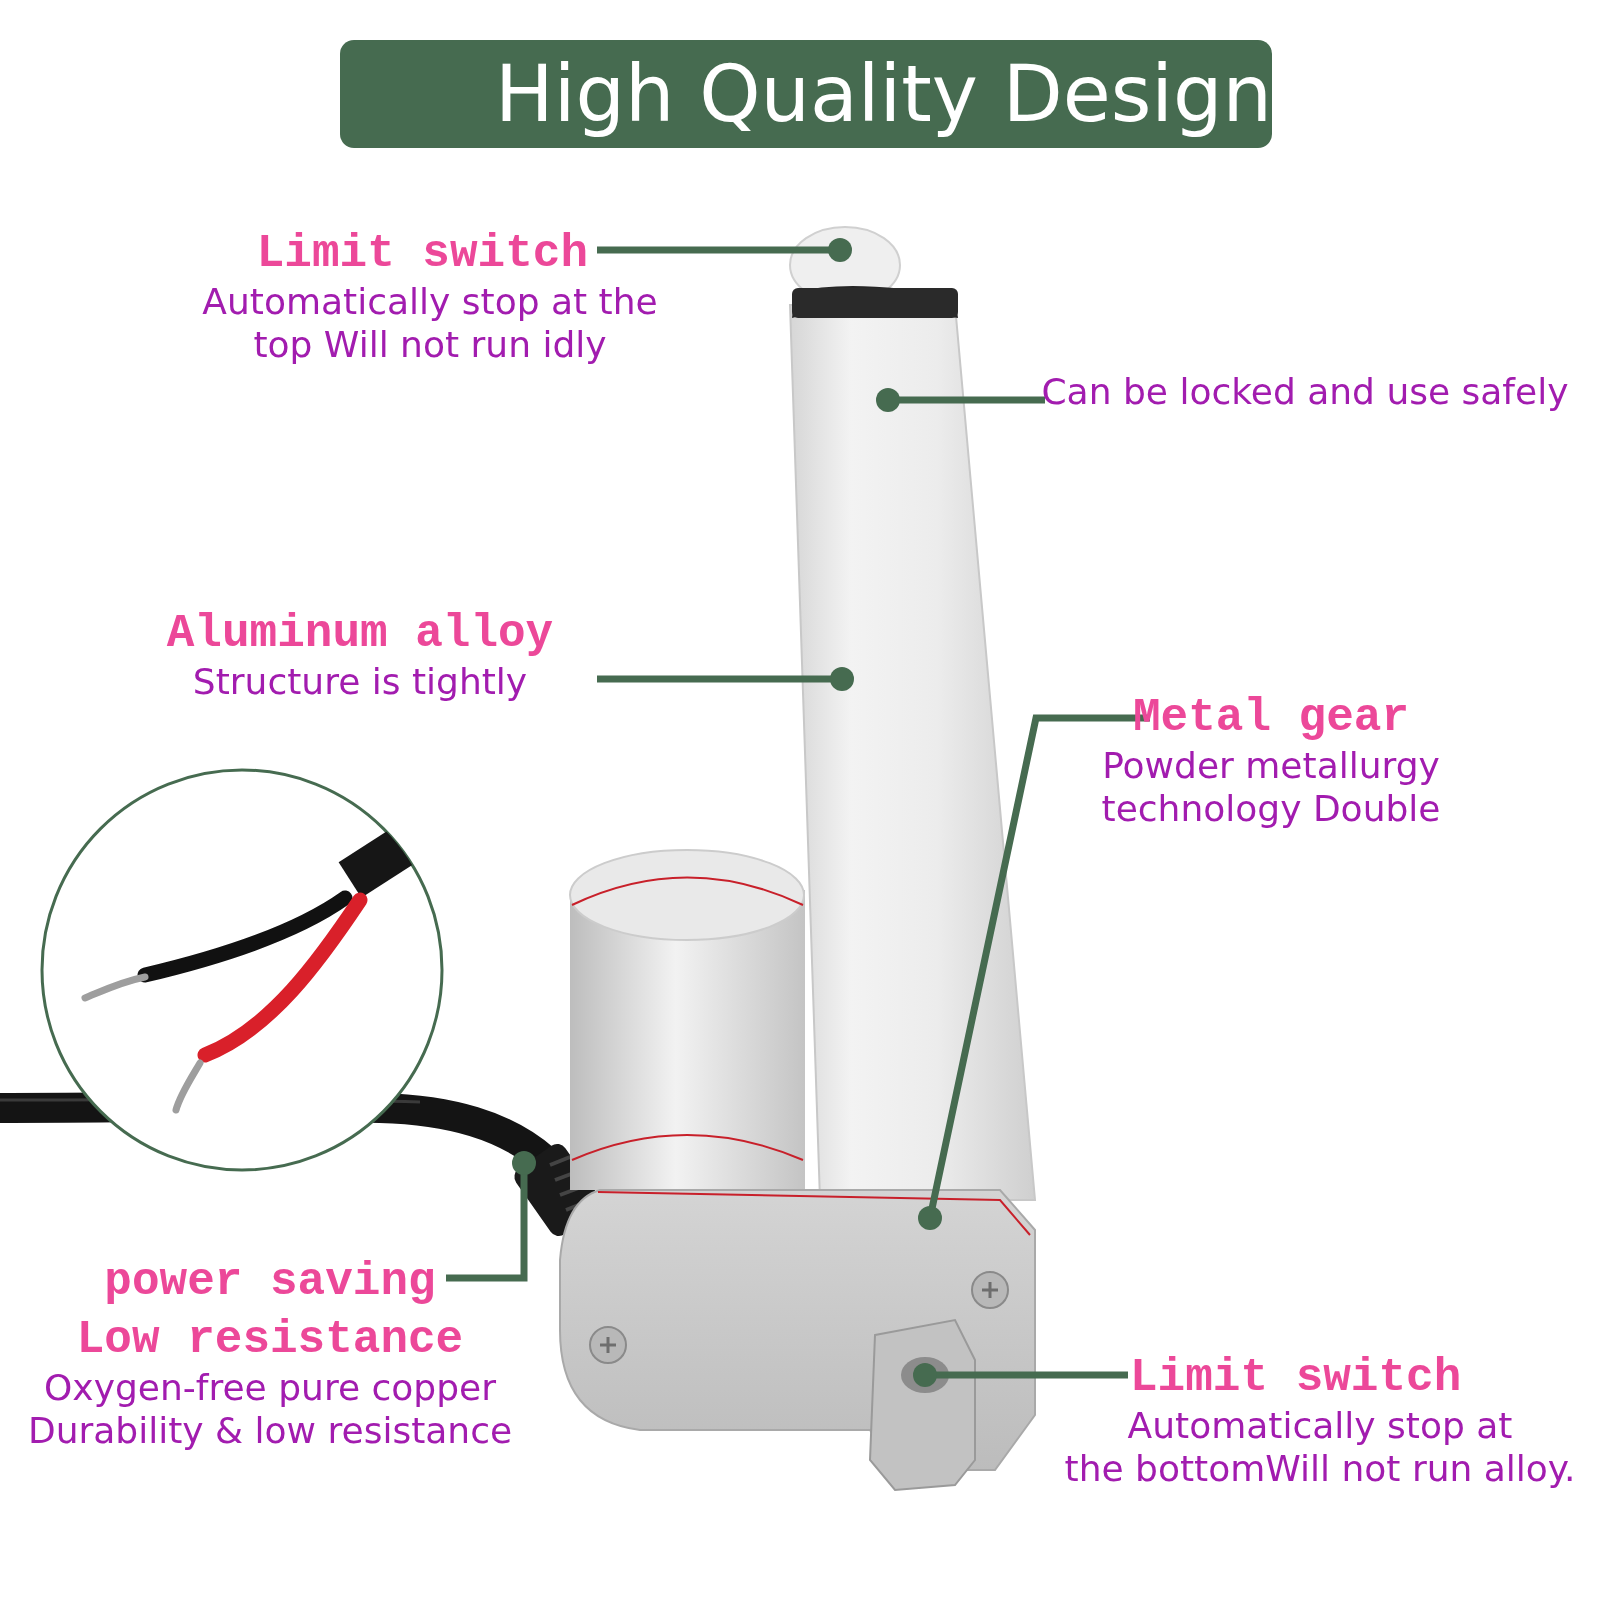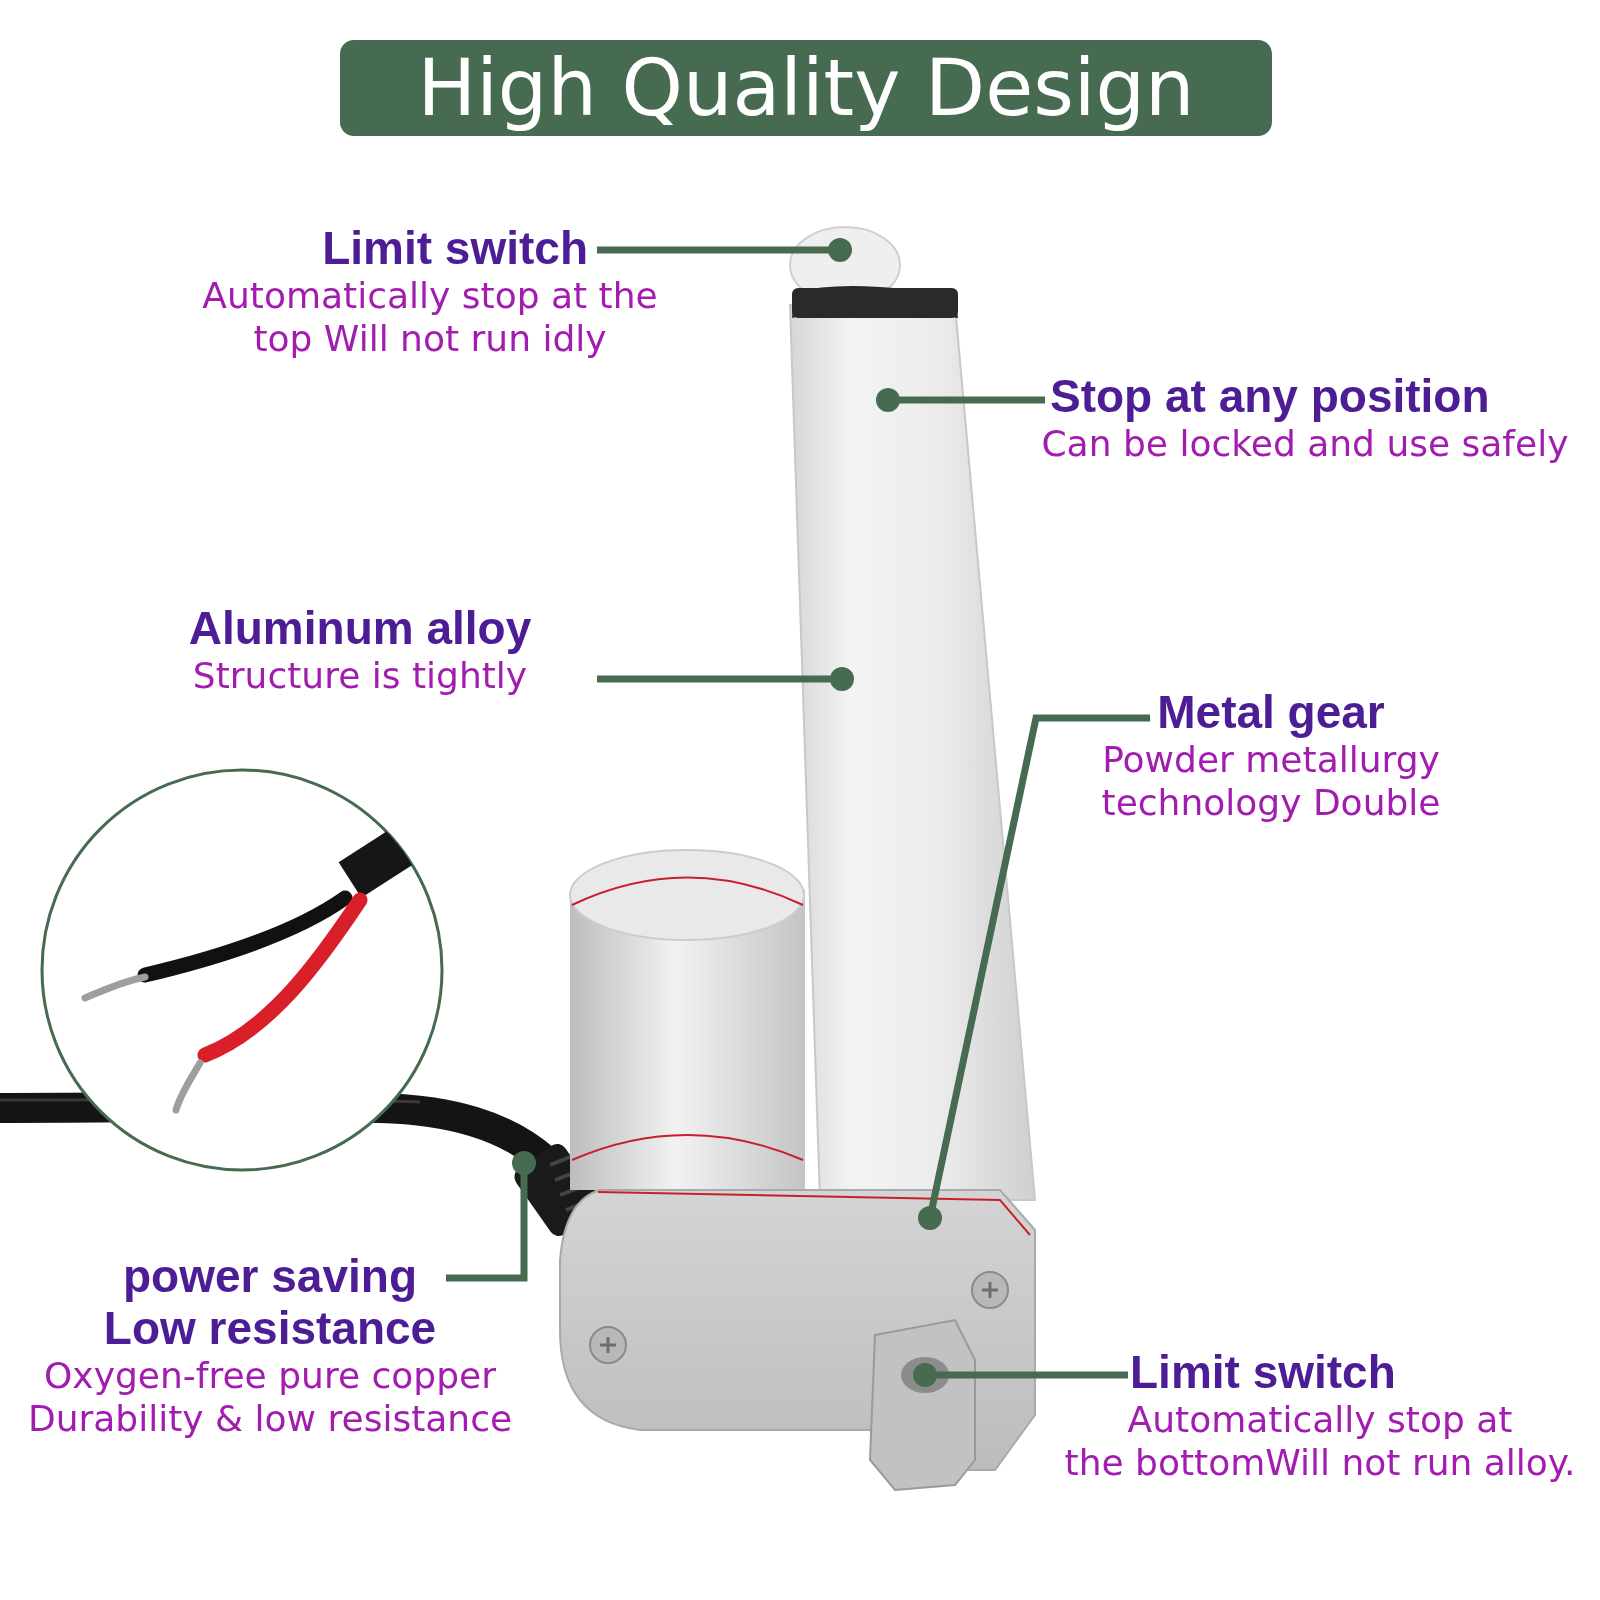--- a/index.html
+++ b/index.html
@@ -1,32 +1,32 @@
 <!DOCTYPE html>
 <html><head>
 <meta charset="utf-8">
 <style>
   * { box-sizing: border-box; margin: 0; padding: 0; }
   html, body { width: 1600px; height: 1600px; background: #ffffff; overflow: hidden; }
   body { position: relative; font-family: "Liberation Sans", "DejaVu Sans", sans-serif; }
 
   .title-banner {
-    position: absolute; left: 340px; top: 40px; width: 932px; height: 96px;
+    position: absolute; left: 340px; top: 40px; width: 932px; height: 108px;
     background: #466b50; border-radius: 14px;
-    display: flex; align-items: center; justify-content: center;
+    display: flex; align-items: center; justify-content: flex-end;
   }
   .title-text {
     color: #ffffff; font-family: "DejaVu Sans", sans-serif;
     font-size: 78px; font-weight: normal; letter-spacing: 0px;
   }
 
   .label { position: absolute; text-align: center; }
   .label .head {
-    color: #4c1d95; font-family: Liberation Sans, sans-serif;
-    font-size: 46px; font-weight: bold; line-height: 52px; white-space: nowrap;
+    color: #ec4899; font-family: Liberation Mono, monospace;
+    font-size: 46px; font-weight: bold; line-height: 52px; white-space: nowrap; margin-top: 6px;
   }
   .label .desc {
     color: #a21caf; font-family: "DejaVu Sans", sans-serif;
     font-size: 36px; line-height: 43px; white-space: nowrap;
   }
 
   svg.art { position: absolute; left: 0; top: 0; }
 </style>
 </head>
 <body>
@@ -138,21 +138,20 @@
   <span class="title-text">High Quality Design</span>
 </div>
 
 <div class="label" style="left:180px; top:222px; width:500px;">
   <div class="head" style="text-align:right; padding-right:92px;">Limit switch</div>
   <div class="desc">Automatically stop at the</div>
   <div class="desc">top Will not run idly</div>
 </div>
 
 <div class="label" style="left:1010px; top:370px; width:590px;">
-  <div class="head" style="text-align:left; padding-left:40px;">Stop at any position</div>
   <div class="desc" style="text-align:center;">Can be locked and use safely</div>
 </div>
 
 <div class="label" style="left:120px; top:602px; width:480px;">
   <div class="head">Aluminum alloy</div>
   <div class="desc">Structure is tightly</div>
 </div>
 
 <div class="label" style="left:1041px; top:686px; width:460px;">
   <div class="head">Metal gear</div>

